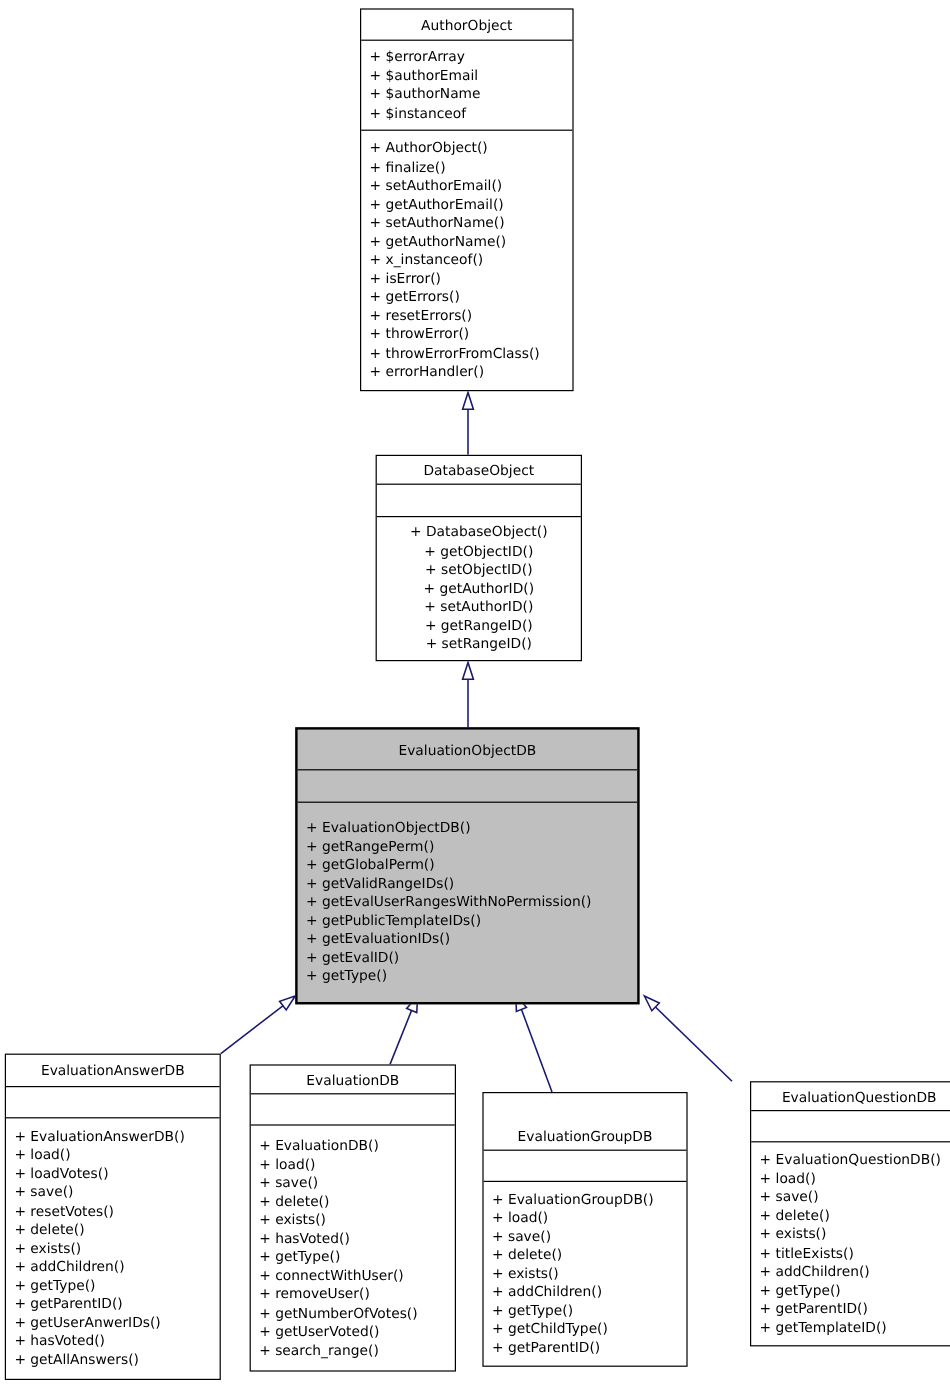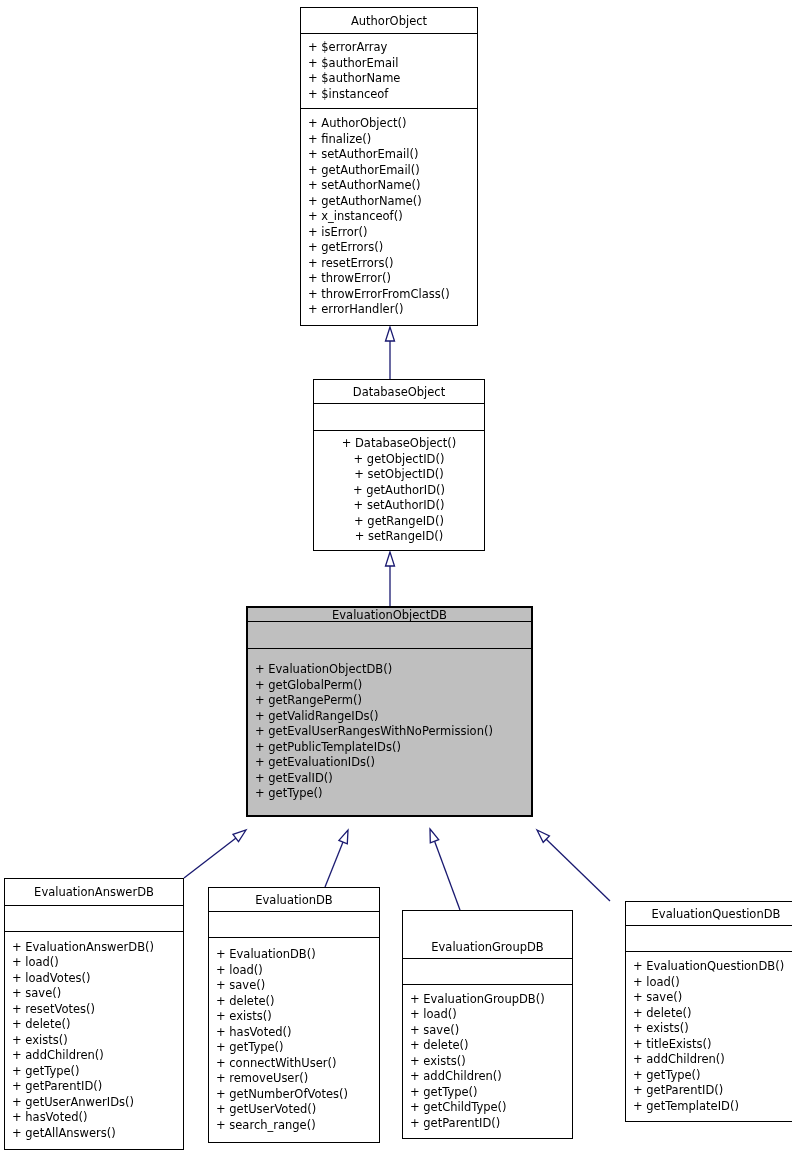--- a/index.html
+++ b/index.html
@@ -74,21 +74,21 @@
   .c-author .uml-title   { height: 26px; }
   .c-author .uml-attrs   { height: 75px; }
   .c-author .uml-methods { height: 216px; }
 
   .c-database { left: 313px; top: 379px; width: 172px; }
   .c-database .uml-title   { height: 24px; }
   .c-database .uml-attrs   { height: 27px; }
   .c-database .uml-methods { height: 119px; text-align: center; }
 
   .c-evalobject { left: 246px; top: 606px; width: 287px; }
-  .c-evalobject .uml-title   { height: 14px; }
+  .c-evalobject .uml-title   { height: 34px; }
   .c-evalobject .uml-attrs   { height: 27px; }
   .c-evalobject .uml-methods { height: 166px; }
 
   .c-answer   { left: 4px;   top: 878px; width: 180px; }
   .c-answer .uml-title   { height: 27px; }
   .c-answer .uml-attrs   { height: 26px; }
   .c-answer .uml-methods { height: 217px; }
 
   .c-evaluation { left: 208px; top: 887px; width: 172px; }
   .c-evaluation .uml-title   { height: 24px; }
@@ -180,22 +180,22 @@
         <div class="member">+ getRangeID()</div>
         <div class="member">+ setRangeID()</div>
       </div>
   </div>
 
   <div class="uml-box highlight c-evalobject">
     <div class="uml-title">EvaluationObjectDB</div>
     <div class="uml-attrs"></div>
     <div class="uml-methods">
         <div class="member">+ EvaluationObjectDB()</div>
+        <div class="member">+ getRangePerm()</div>
         <div class="member">+ getGlobalPerm()</div>
-        <div class="member">+ getRangePerm()</div>
         <div class="member">+ getValidRangeIDs()</div>
         <div class="member">+ getEvalUserRangesWithNoPermission()</div>
         <div class="member">+ getPublicTemplateIDs()</div>
         <div class="member">+ getEvaluationIDs()</div>
         <div class="member">+ getEvalID()</div>
         <div class="member">+ getType()</div>
       </div>
   </div>
 
   <div class="uml-box c-answer">

